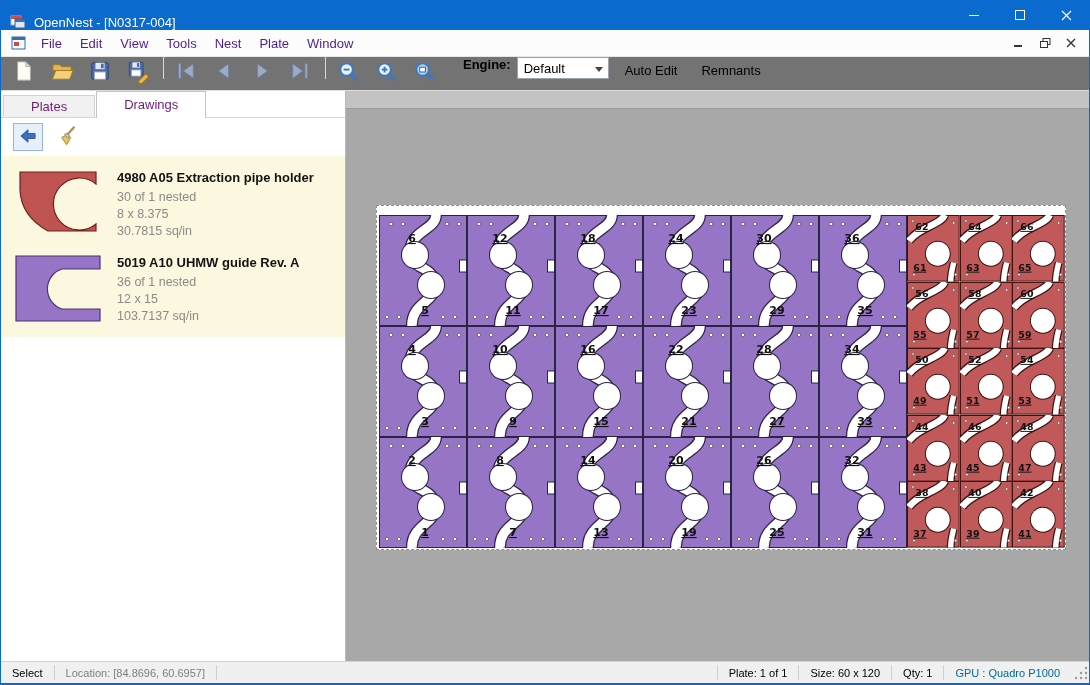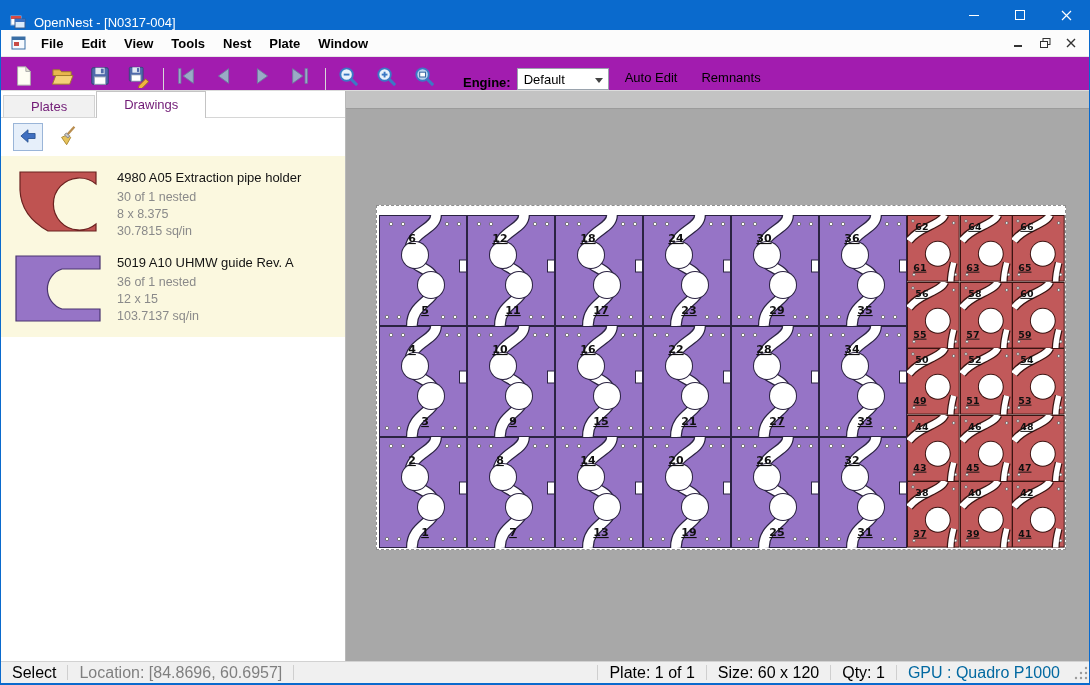--- a/index.html
+++ b/index.html
@@ -10,26 +10,26 @@
   
   .titlebar { height:30px; background:#0a6acd; display:flex; align-items:flex-end; color:#fff; flex:0 0 auto; }
   .titlebar .app-icon { margin:0 8px 0 9px; display:flex; }
   .titlebar .title { font-size:13px; }
   .titlebar .spacer { flex:1; }
   .cap-btn { width:46px; height:30px; display:flex; align-items:center; justify-content:center; }
 
   
   .menubar { height:27px; background:#fcfcfc; border-bottom:1px solid #e6e6e6; display:flex; align-items:center; flex:0 0 auto; }
   .menubar .doc-icon { margin:0 6px 0 10px; display:flex; }
-  .menu-item { padding:0 9px; height:100%; display:flex; align-items:center; color:#000000; cursor:default;font-weight:bold; }
+  .menu-item { padding:0 9px; height:100%; display:flex; align-items:center; color:#4c1d95; cursor:default; }
   .menubar .spacer { flex:1; }
   .mdi-btn { width:24px; height:20px; display:flex; align-items:center; justify-content:center; margin-right:2px; }
 
   
-  .toolbar { height:34px; background:#a21caf; border-bottom:1px solid #dcdcdc; display:flex; align-items:flex-end; padding-left:8px; flex:0 0 auto; }
+  .toolbar { height:34px; background:#737373; border-bottom:1px solid #dcdcdc; display:flex; align-items:flex-start; padding-left:8px; flex:0 0 auto; }
   .tb-btn { width:30px; height:28px; display:flex; align-items:center; justify-content:center; margin-right:8px; border-radius:2px; }
   .tb-sep { width:1px; height:22px; background:#d8d8d8; margin:0 7px 0 2px; }
   .engine-label { font-weight:bold; margin:0 6px 0 16px; }
   .engine-combo { width:92px; height:22px; border:1px solid #9aa3ad; background:#fff; display:flex; align-items:center; padding-left:6px; position:relative; }
   .engine-combo .arrow { position:absolute; right:5px; top:9px; width:0; height:0;
                          border-left:4px solid transparent; border-right:4px solid transparent; border-top:5px solid #444; }
   .tb-text-btn { padding:0 8px; height:26px; display:flex; align-items:center; margin-left:8px; border-radius:2px; }
 
   
   .main { flex:1; display:flex; min-height:0; }
@@ -39,36 +39,36 @@
   .tabstrip { display:flex; align-items:flex-end; height:27px; padding-left:2px; background:#fff; border-bottom:1px solid #d6d6d6; }
   .tab { height:22px; line-height:21px; padding:0 27px; background:#f1f1f1; border:1px solid #d2d2d2; border-bottom:none; margin-right:1px; color:#701a75; }
   .tab.active { height:27px; line-height:26px; background:#fff; border-color:#c4c4c4; margin-bottom:-1px; position:relative; z-index:2; }
   .panel-toolbar { height:38px; display:flex; align-items:center; padding-left:12px; background:#fff; }
   .pt-btn { width:30px; height:28px; display:flex; align-items:center; justify-content:center; margin-right:10px; }
   .pt-btn.boxed { border:1px solid #9ab5d8; background:#e6effa; }
   .drawing-list { background:#fbf8df; padding:3px 0 8px 0; }
   .drawing-item { display:flex; padding:5px 8px 4px 8px; }
   .thumb { width:98px; display:flex; align-items:center; justify-content:center; flex:0 0 auto; }
   .meta { padding-left:10px; padding-top:6px; }
-  .meta .dtitle { font-weight:normal; font-size:13px; color:#131313; margin-bottom:4px; }
+  .meta .dtitle { font-weight:bold; font-size:13px; color:#131313; margin-bottom:4px; }
   .meta .dsub { font-size:12.5px; color:#8a8a8a; line-height:17px; }
   .panel-rest { flex:1; background:#fff; }
 
   
   .canvas { flex:1; background:#a8a8a8; position:relative; overflow:hidden; }
   .canvas-top { height:18px; background:#c3c3c3; border-bottom:1px solid #9b9b9b; }
   .plate { position:absolute; left:30px; top:114px; width:690px; height:345px; background:#fff; border:1px dashed #8f8f8f; }
   #purple-grid { position:absolute; left:2px; top:9px; width:528px; height:333px;
                  display:grid; grid-template-columns:repeat(6,88px); grid-template-rows:repeat(3,111px); }
   #red-grid { position:absolute; left:530px; top:9px; width:158px; height:333px;
               display:grid; grid-template-columns:repeat(3,1fr); grid-template-rows:repeat(5,1fr); }
   #red-grid svg { width:100%; height:100%; display:block; }
 
   
-  .statusbar { height:22px; background:#f0f0f0; border-top:1px solid #d2d2d2; display:flex; align-items:center; font-size:16px; flex:0 0 auto; }
+  .statusbar { height:22px; background:#f0f0f0; border-top:1px solid #d2d2d2; display:flex; align-items:center; font-size:11px; flex:0 0 auto; }
   .sb-cell { padding:0 11px; white-space:nowrap; }
   .sb-sep { width:1px; height:15px; background:#cfcfcf; flex:0 0 auto; }
   .sb-spacer { flex:1; }
   .sb-gray { color:#7f7f7f; }
   .grip { width:16px; height:18px; margin-left:2px; }
   .bottom-edge { height:2px; background:#0a6acd; flex:0 0 auto; }
 </style>
 </head>
 <body>
 

